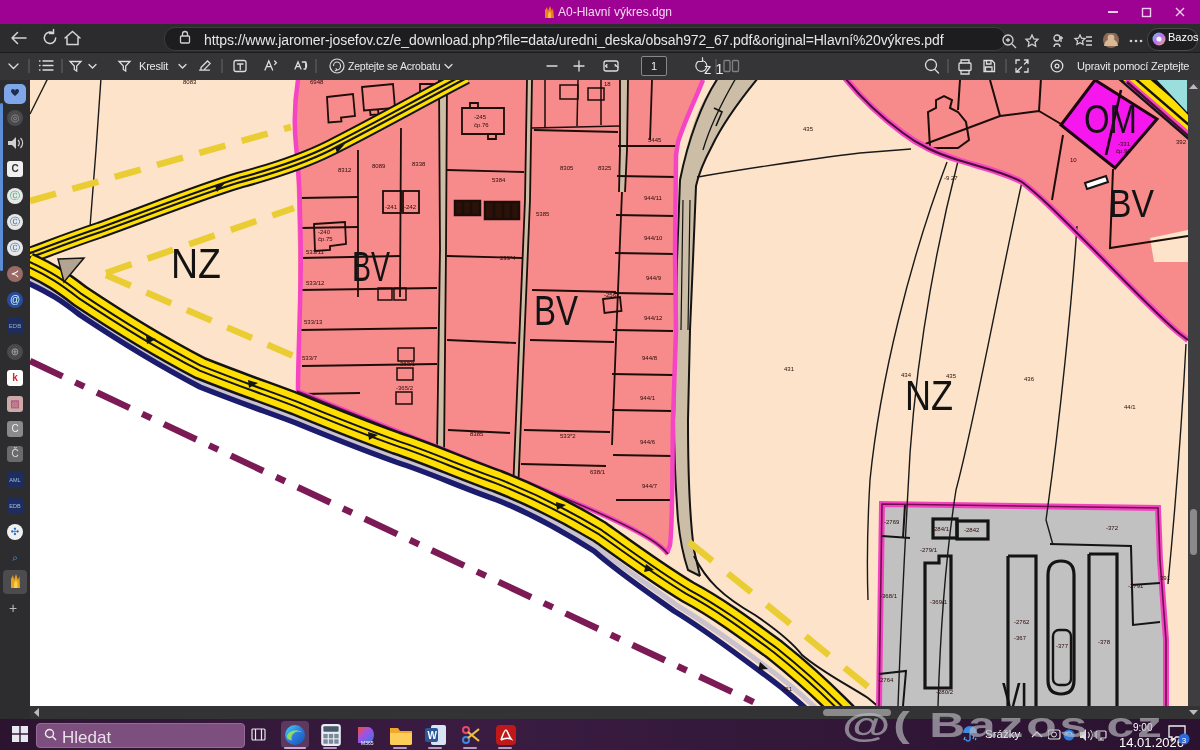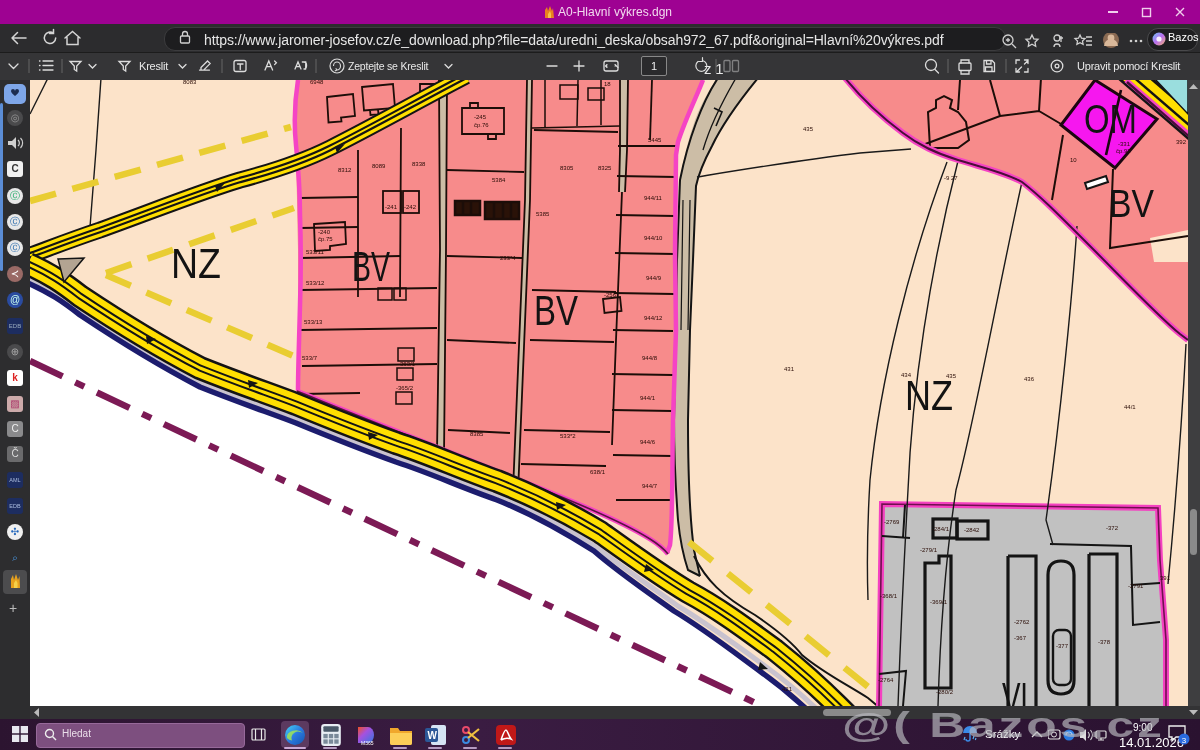--- a/index.html
+++ b/index.html
@@ -130,24 +130,24 @@
 <circle cx="1057" cy="14" r="5.8"></circle>
       <circle cx="1057" cy="14" r="1.9"></circle>
 </g>
 <g stroke="#666" stroke-width="1">
       <path d="M29 7 v14 M62 7 v14 M222 7 v14 M316 7 v14 M660 7 v14 M716 7 v14 M948 7 v14 M1006 7 v14"></path>
     </g>
 <circle cx="337" cy="14" r="7" fill="none" stroke="#dcdcdc" stroke-width="1.2"></circle>
     <path d="M333.5 14 a3.5 4 0 1 1 3.5 4 m-1.3 -1.7 l1.3 1.7 l-2.2 .9" fill="none" stroke="#dcdcdc" stroke-width="1.1"></path>
 </svg>
 <div class="abs tbtxt" style="left:139px;top:60px;">Kreslit</div>
-<div class="abs tbtxt" style="left:348px;top:60px;font-size:10.5px;">Zeptejte se Kreslit</div>
+<div class="abs tbtxt" style="left:348px;top:60px;font-size:10.5px;">Zeptejte se Acrobatu</div>
 <div class="abs" id="pagebox">1</div>
 <div class="abs tbtxt" style="left:704px;top:60px;font-size:15px;">z 1</div>
-<div class="abs tbtxt" style="left:1077px;top:60px;">Upravit pomocí Kreslit</div>
+<div class="abs tbtxt" style="left:1077px;top:60px;">Upravit pomocí Zeptejte</div>
 
 
 <div class="abs" id="sidebar"></div>
 <div class="abs" style="left:4px;top:84px;width:22px;height:20px;background:#7ea6e8;border-radius:5px;"></div>
 <svg class="abs" style="left:10px;top:89px" width="10" height="9" viewBox="0 0 10 9">
     <path d="M1 2 a2 2 0 0 1 4 0 a2 2 0 0 1 4 0 q0 2 -4 5 q-4 -3 -4 -5" fill="#1d2d50"></path>
   </svg>
 <div class="abs" id="sideaccent"></div>
 <div class="abs sic" style="top:110px;background:#4a4a4c;color:#999;">◎</div>
 <svg class="abs" style="left:6px;top:135px" width="18" height="16" viewBox="0 0 18 16">
@@ -423,21 +423,21 @@
       <rect x="8.7" y="0" width="7.3" height="7.3"></rect>
       <rect x="0" y="8.7" width="7.3" height="7.3"></rect>
       <rect x="8.7" y="8.7" width="7.3" height="7.3"></rect>
     </g>
   </svg>
 <div class="abs" id="searchpill"></div>
 <svg class="abs" style="left:44px;top:728px" width="13" height="13" viewBox="0 0 13 13">
     <circle cx="5.5" cy="5.5" r="4" fill="none" stroke="#eee" stroke-width="1.4"></circle>
     <path d="M8.5 8.5 l3.5 3.5" stroke="#eee" stroke-width="1.4"></path>
   </svg>
-<div class="abs" style="left:62px;top:728px;color:#eadfea;font-size:10px;">Hledat</div>
+<div class="abs" style="left:62px;top:728px;color:#eadfea;font-size:17px;">Hledat</div>
 <svg class="abs" style="left:251px;top:727px" width="15" height="15" viewBox="0 0 15 15">
     <rect x="1" y="2" width="13" height="11" rx="1" fill="none" stroke="#e8e8e8" stroke-width="1.2"></rect>
     <path d="M4.5 2 v11 M10.5 2 v11" stroke="#e8e8e8" stroke-width="1.2"></path>
   </svg>
 
 <div class="abs" style="left:281px;top:721px;width:28px;height:27px;background:#5c3a60;border-radius:4px;"></div>
 <svg class="abs tbi" style="left:283px;" width="24" height="24" viewBox="0 0 24 24">
     <defs>
       <linearGradient id="edg1" x1="0" y1="0" x2="1" y2="1">
         <stop offset="0" stop-color="#45d5f5"></stop>

